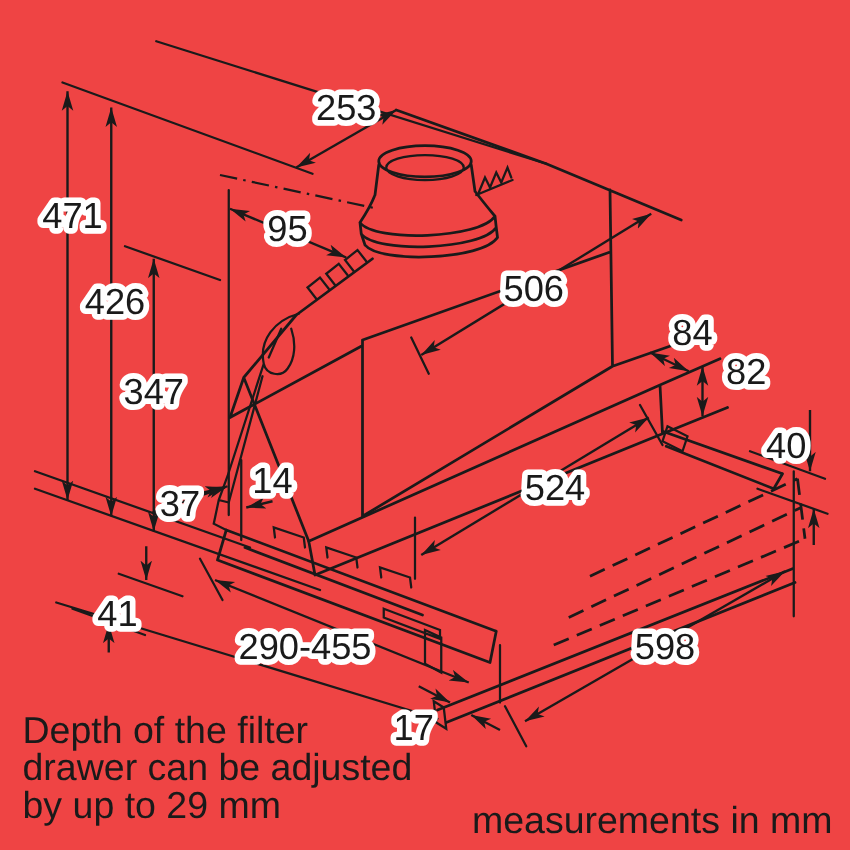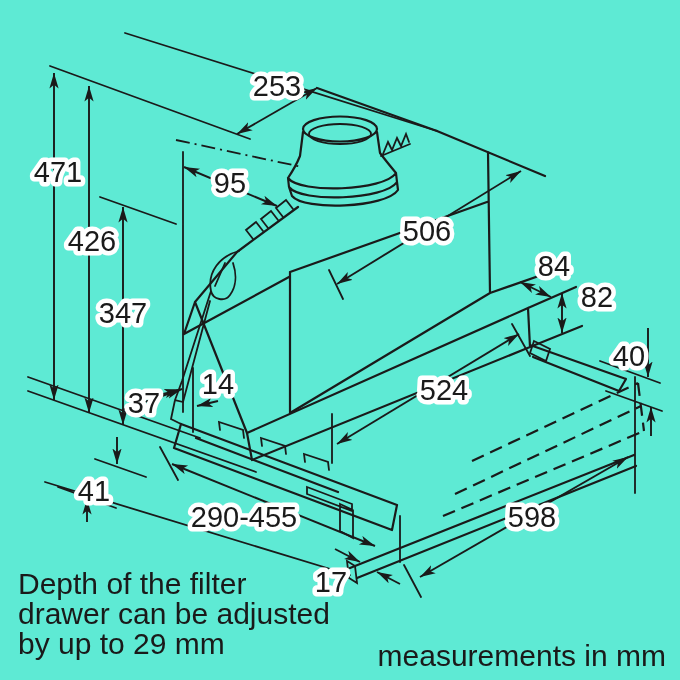--- a/index.html
+++ b/index.html
@@ -1,16 +1,16 @@
 <!DOCTYPE html>
 <html><head>
 <meta charset="utf-8">
 <style>
   html,body{margin:0;padding:0;background:#fff;}
-  .stage{width:680px;height:680px;background:#5eead4;position:relative;overflow:hidden;
+  .stage{width:680px;height:680px;background:#ef4444;position:relative;overflow:hidden;
          font-family:"Liberation Sans", sans-serif;}
   svg{display:block;}
   .st{stroke:#1a1a1a;stroke-width:2.2;fill:none;stroke-linejoin:round;stroke-linecap:round;}
   .thin{stroke:#1a1a1a;stroke-width:1.8;fill:none;stroke-linecap:round;}
   .dim{stroke:#1a1a1a;stroke-width:1.9;fill:none;stroke-linecap:butt;}
   .dash{stroke:#1a1a1a;stroke-width:2.2;fill:none;stroke-dasharray:13 7;stroke-linecap:butt;}
   .dashdot{stroke:#1a1a1a;stroke-width:1.8;fill:none;stroke-dasharray:14 5 2 5;}
   .lbl{font-family:"Liberation Sans", sans-serif;font-size:29px;fill:#1a1a1a;
        text-anchor:middle;paint-order:stroke;stroke:#ffffff;stroke-width:9px;stroke-linejoin:round;}
   .note{font-family:"Liberation Sans", sans-serif;font-size:30px;fill:#1a1a1a;text-anchor:start;}

